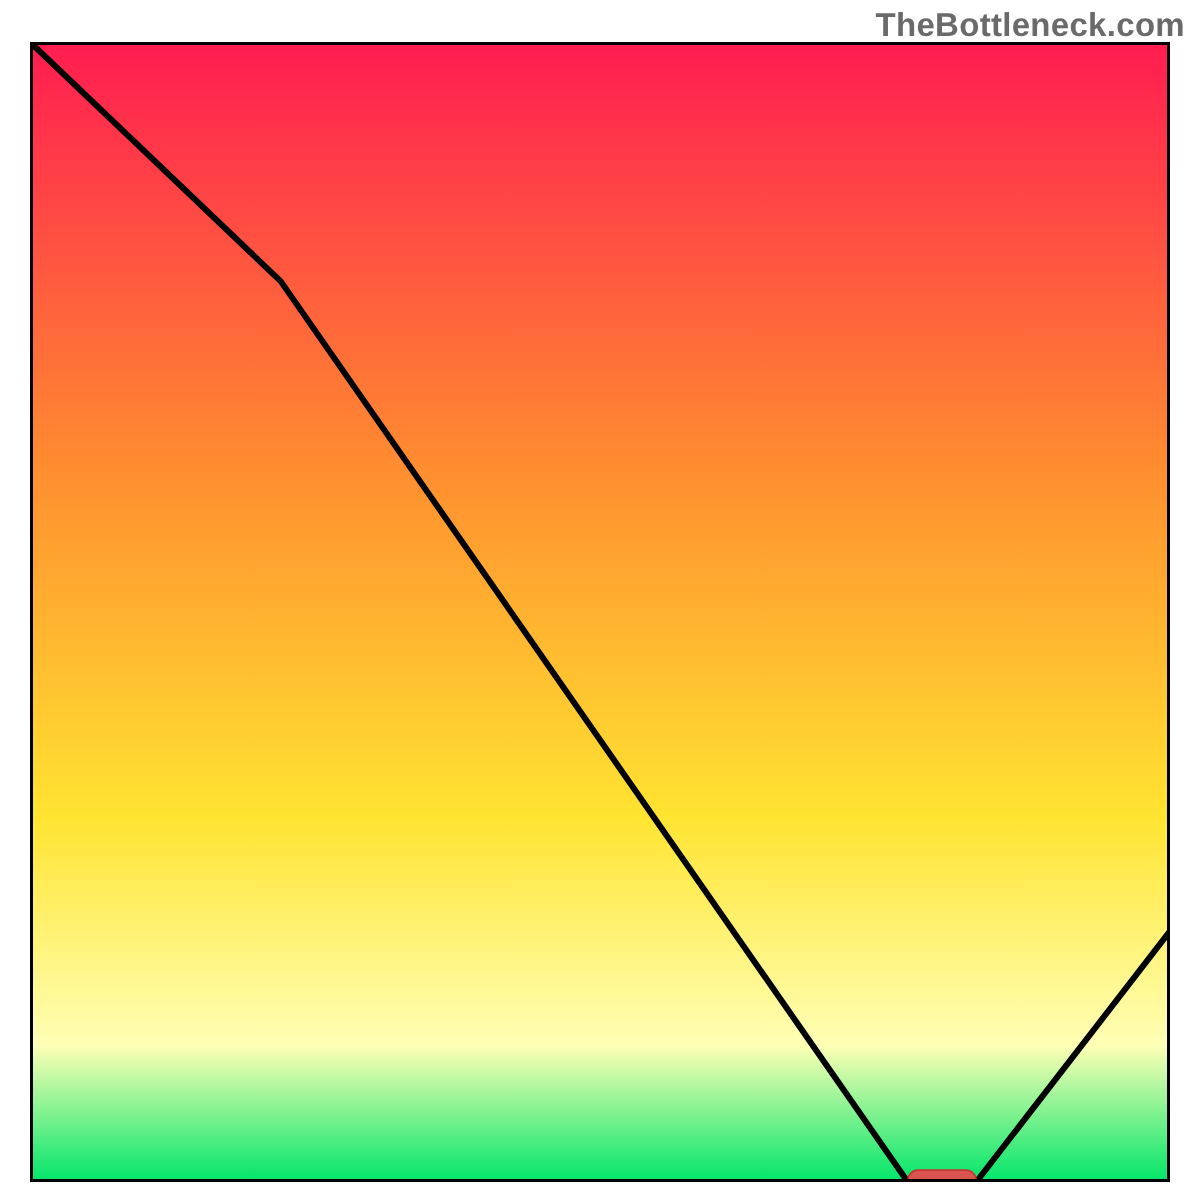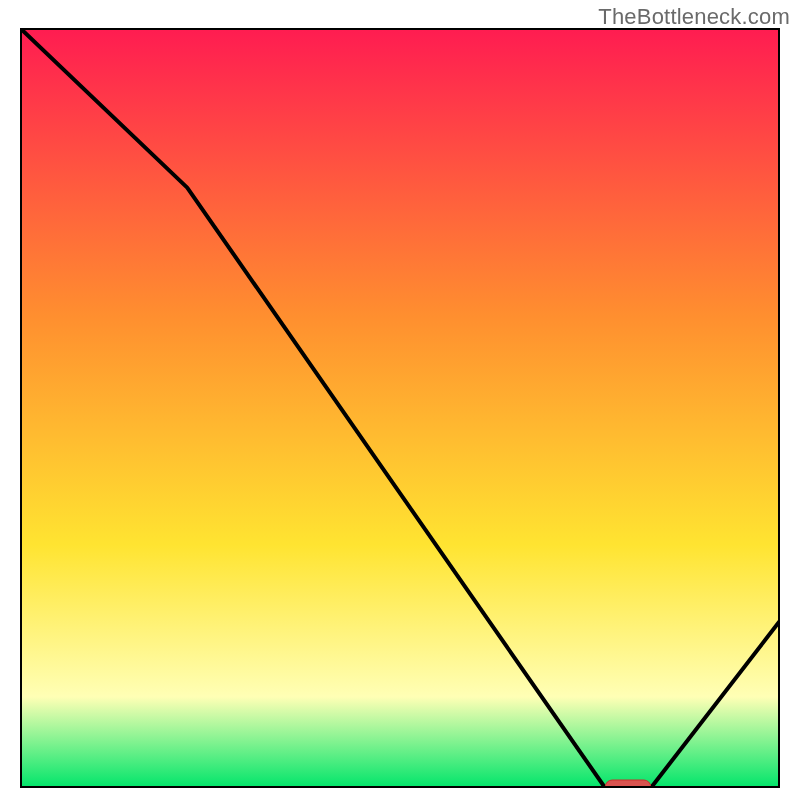--- a/index.html
+++ b/index.html
@@ -14,21 +14,21 @@
     position: relative;
     width: 800px;
     height: 800px;
   }
   .watermark {
     position: absolute;
     top: 4px;
     right: 10px;
     font-size: 22px;
     color: #6a6a6a;
-    font-weight: 400;
+    font-weight: 700;
     letter-spacing: 0.2px;
   }
   .chart-area {
     position: absolute;
     left: 20px;
     top: 28px;
     width: 760px;
     height: 760px;
   }
   svg {

